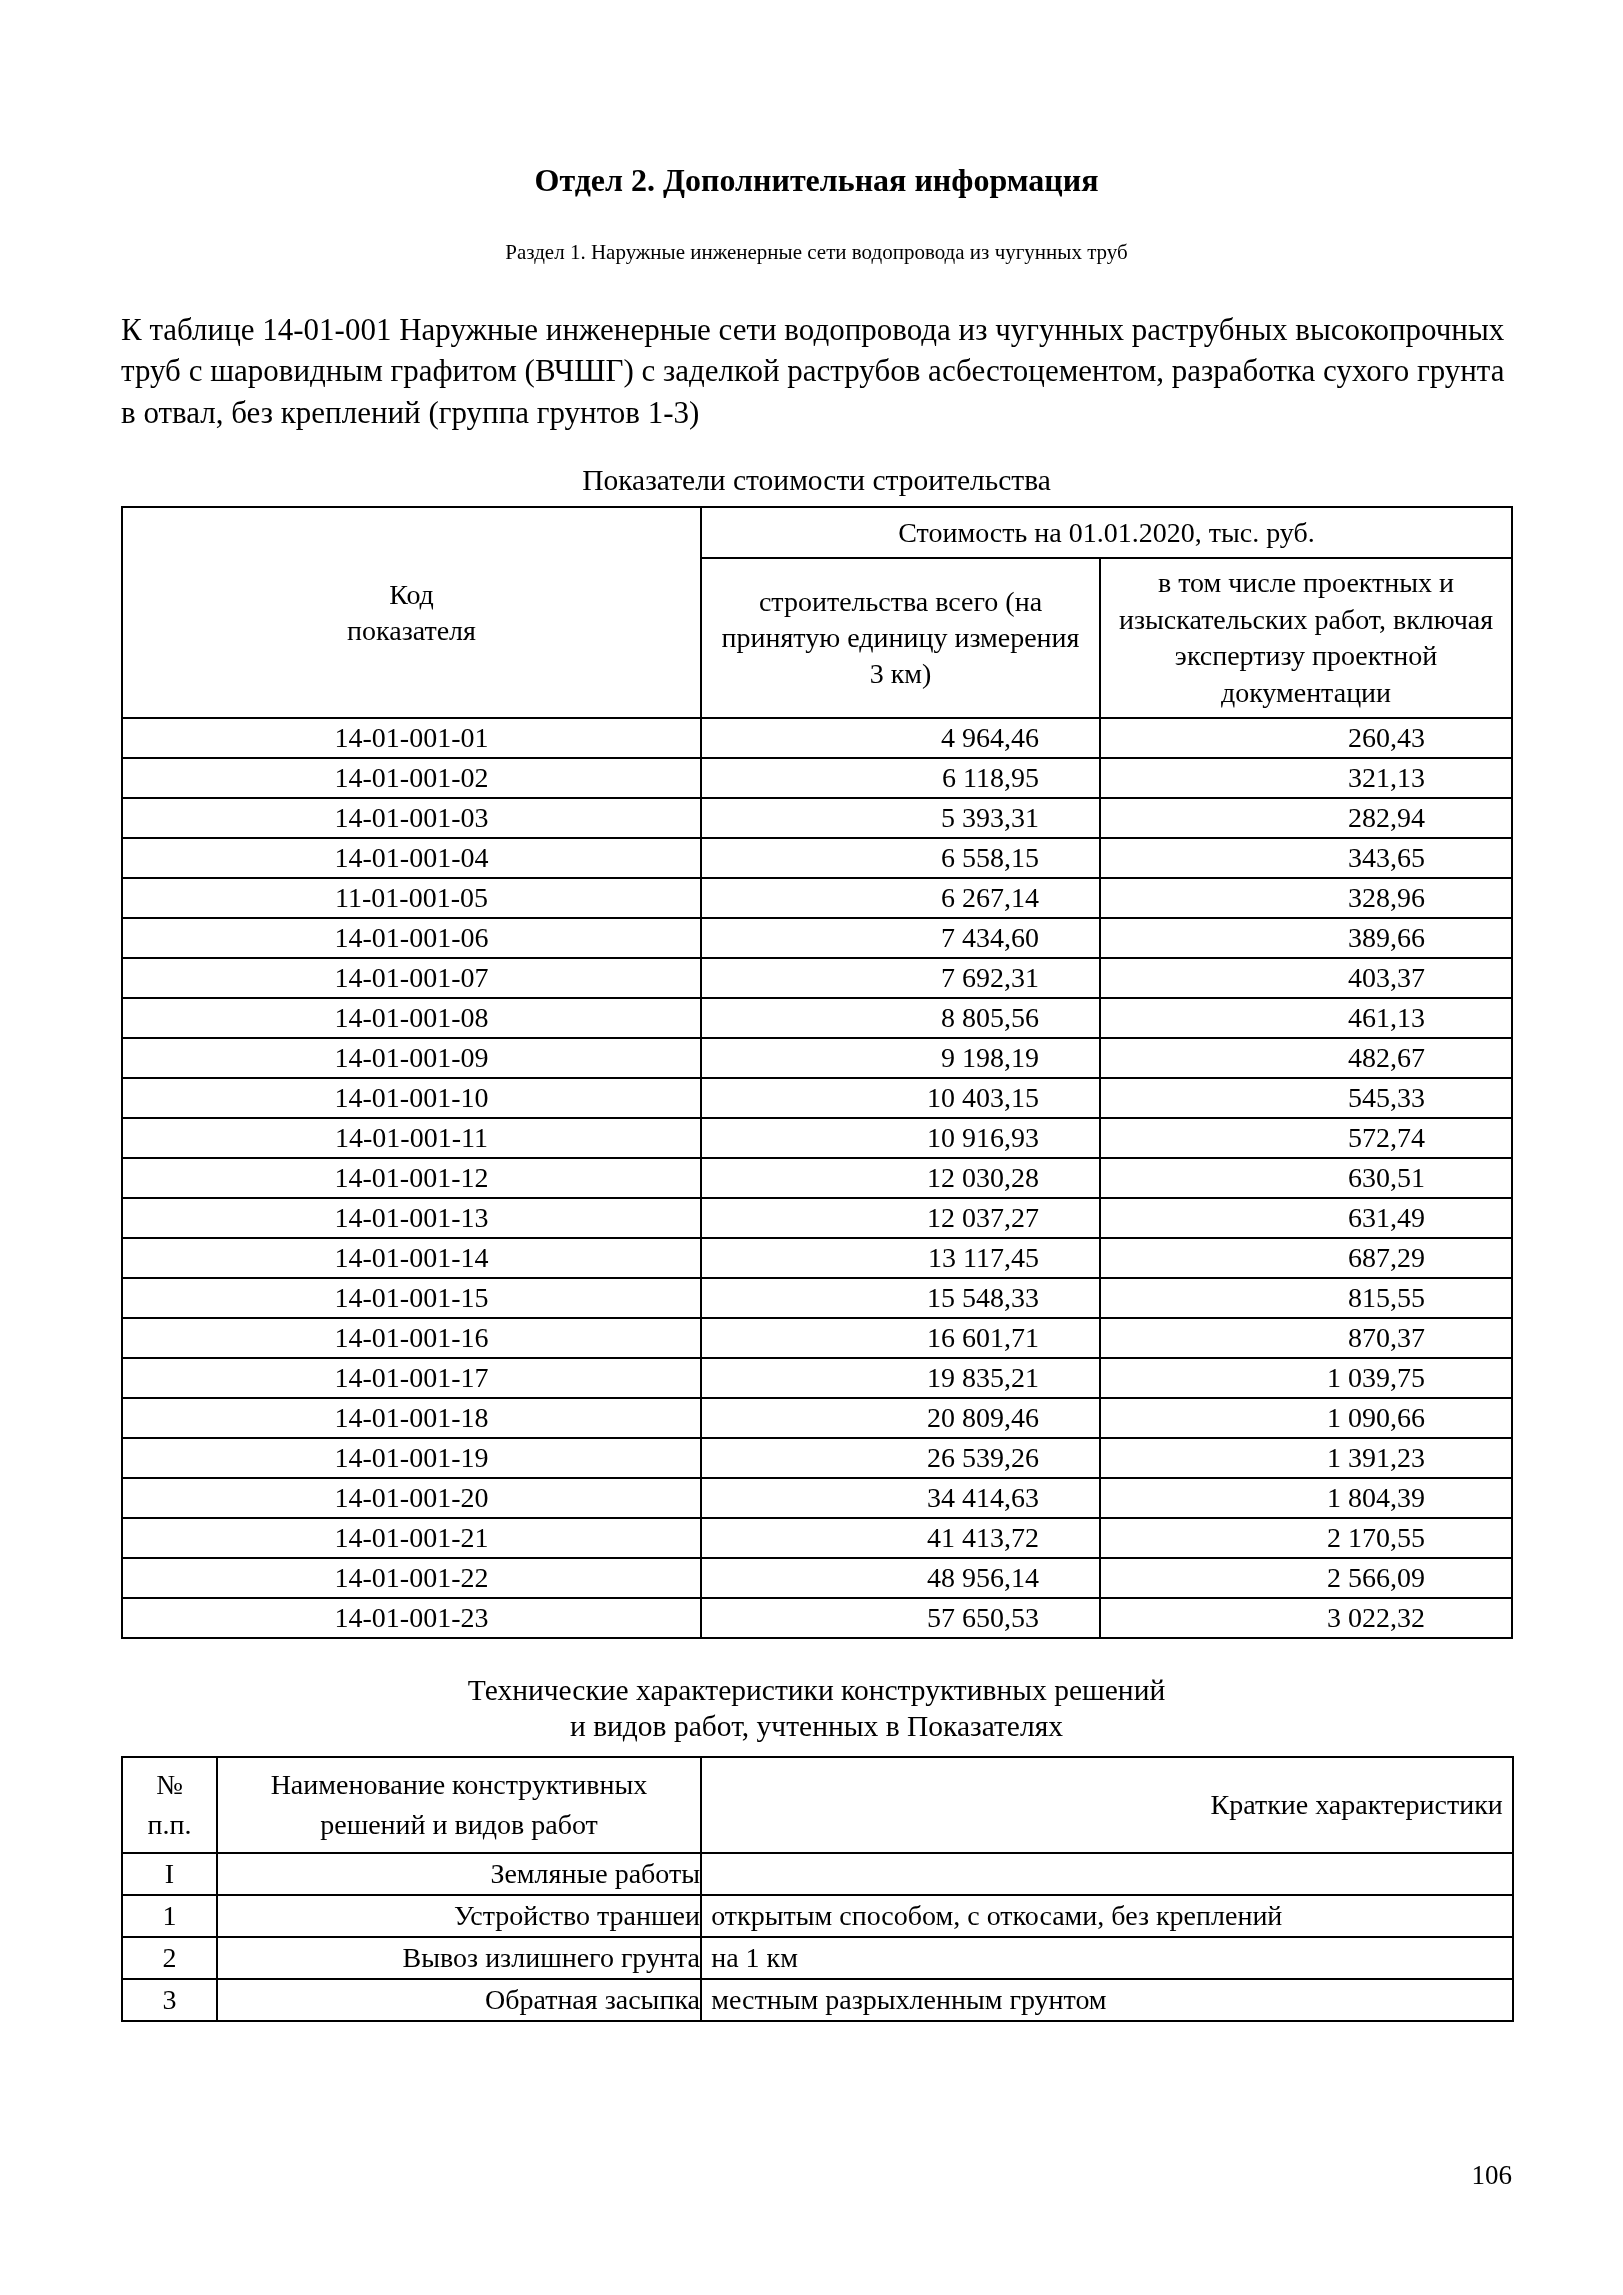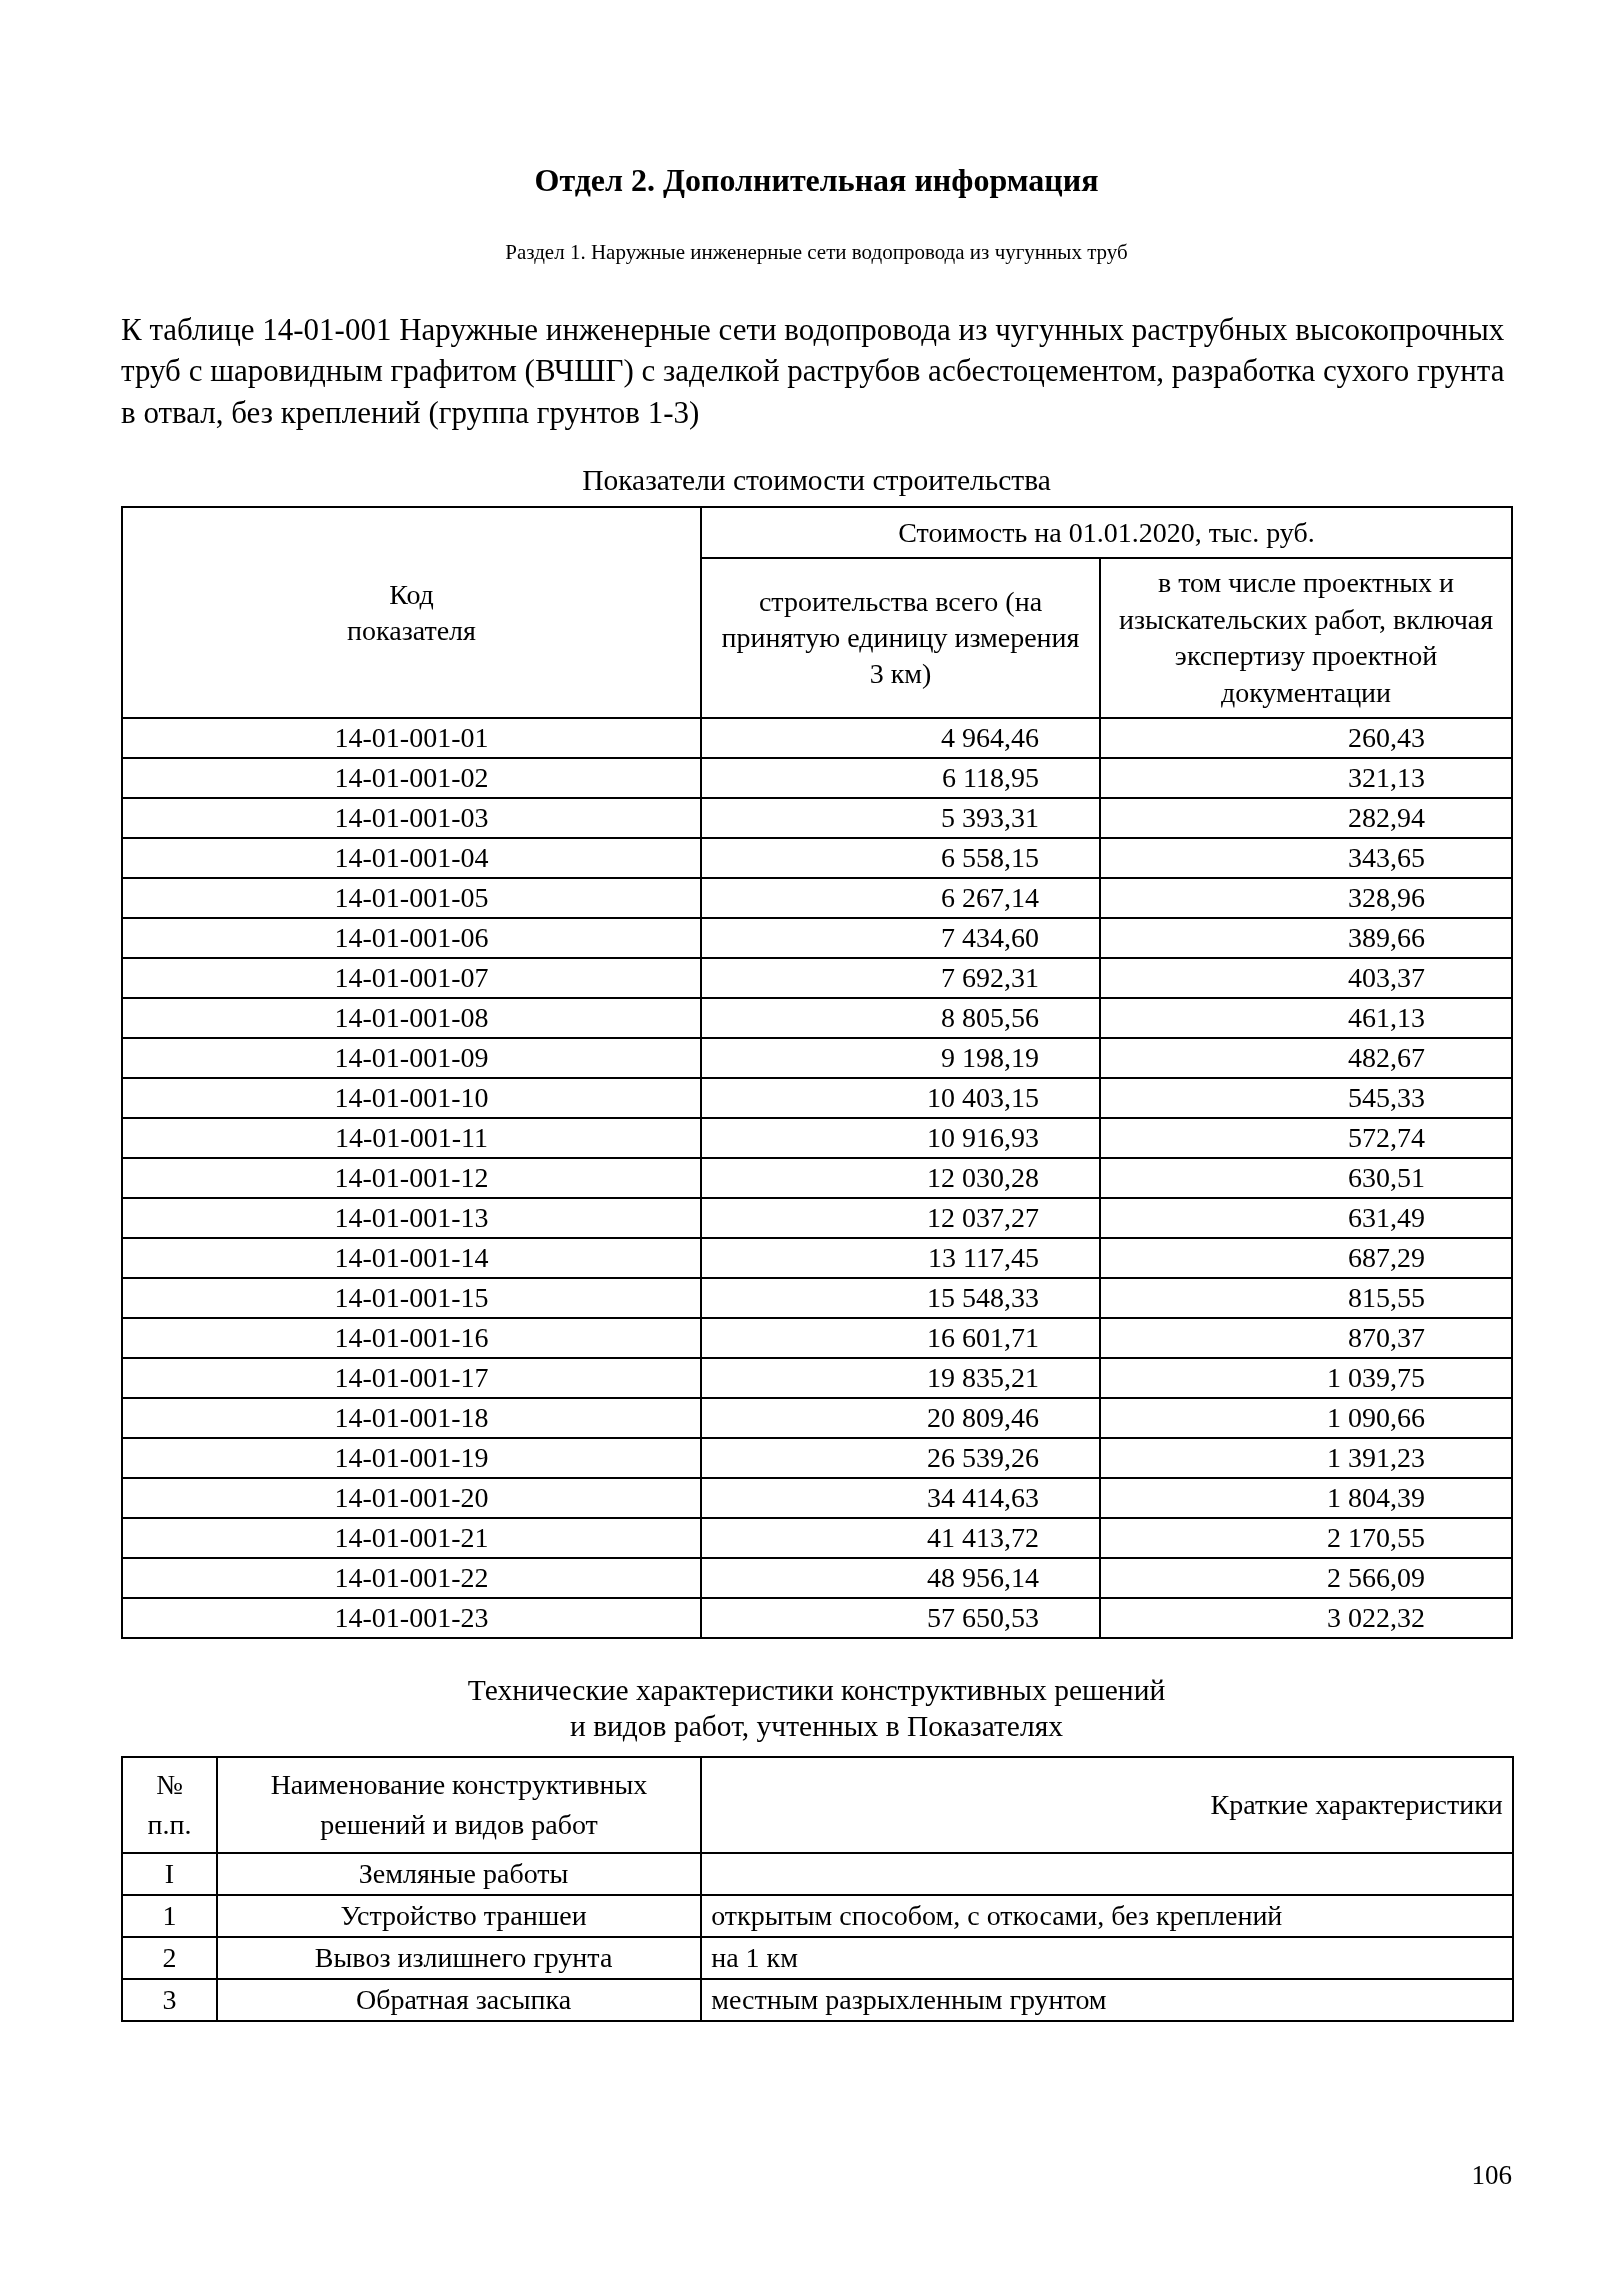--- a/index.html
+++ b/index.html
@@ -148,21 +148,21 @@
     padding: 6.5px 9.2px;
   }
 
   .tech-table td.t-no {
     text-align: center;
     height: 42px;
     line-height: 38px;
     font-size: 28px;
   }
   .tech-table td.t-name {
-    text-align: center;
+    text-align: right;
     height: 42px;
     line-height: 38px;
     font-size: 28px;
     padding-left: 9.2px;
   }
   .tech-table td.t-char {
     text-align: left;
     height: 42px;
     line-height: 38px;
     font-size: 28px;
@@ -226,21 +226,21 @@
             <td class="code">14-01-001-03</td>
             <td class="num-total">5 393,31</td>
             <td class="num-design">282,94</td>
           </tr>
           <tr>
             <td class="code">14-01-001-04</td>
             <td class="num-total">6 558,15</td>
             <td class="num-design">343,65</td>
           </tr>
           <tr>
-            <td class="code">14-01-001-05</td>
+            <td class="code">11-01-001-05</td>
             <td class="num-total">6 267,14</td>
             <td class="num-design">328,96</td>
           </tr>
           <tr>
             <td class="code">14-01-001-06</td>
             <td class="num-total">7 434,60</td>
             <td class="num-design">389,66</td>
           </tr>
           <tr>
             <td class="code">14-01-001-07</td>

